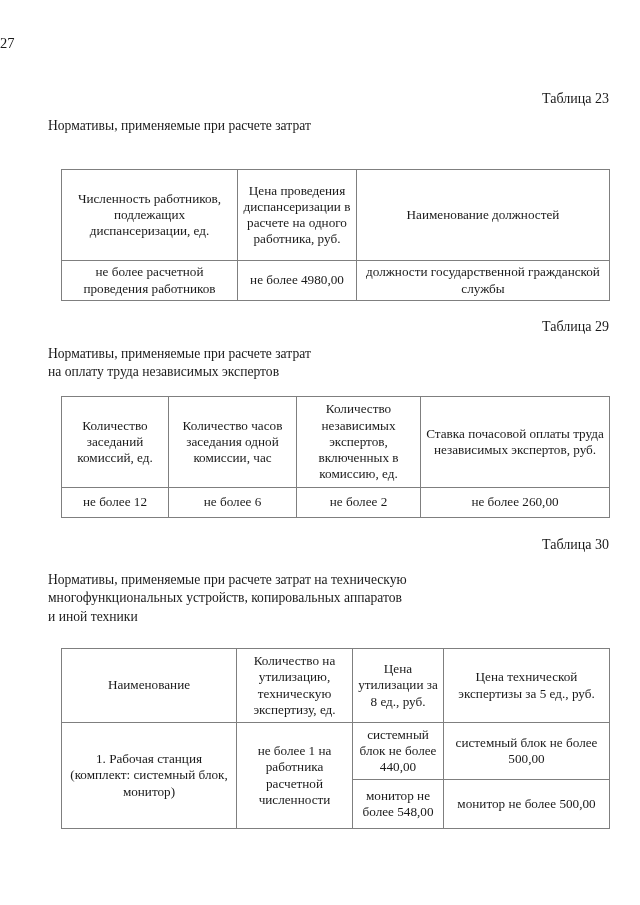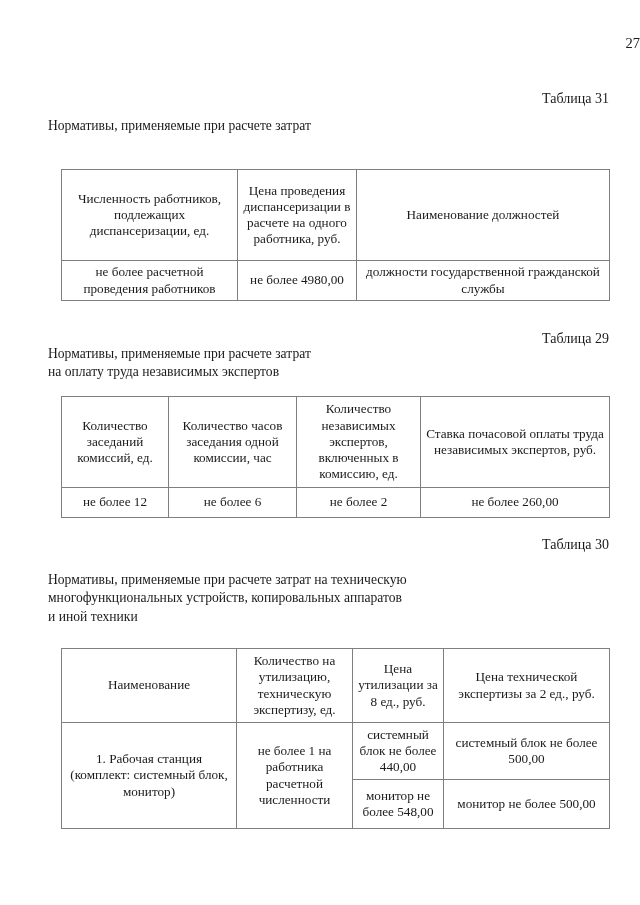--- a/index.html
+++ b/index.html
@@ -21,21 +21,21 @@
     height: 905px;
     overflow: hidden;
   }
 
   
   .page-number {
     position: absolute;
     top: 36px;
     left: 0;
     width: 640px;
-    text-align: right;
+    text-align: left;
     font-size: 14.5px;
     line-height: 1;
   }
 
   
   .table-label {
     position: absolute;
     right: 31px;
     font-size: 14px;
     line-height: 1;
@@ -89,21 +89,21 @@
   #table-utilizaciya td.b2 { height: 42px; }
   #table-utilizaciya td.span { height: 92px; }
 </style>
 </head>
 <body>
 
 <div class="page">
 
   <div class="page-number">27</div>
 
-  <div class="table-label" style="top:92px;">Таблица 31</div>
+  <div class="table-label" style="top:92px;">Таблица 23</div>
 
   <div class="table-title" style="top:117px;">
     <span class="tline">Нормативы, применяемые при расчете затрат</span>
   </div>
 
   <table id="table-dispanserizaciya" class="doc-table">
     <colgroup>
       <col style="width:176px;">
       <col style="width:119px;">
       <col style="width:253px;">
@@ -115,21 +115,21 @@
         <td class="h">Наименование должностей</td>
       </tr>
       <tr>
         <td class="b">не более расчетной проведения работников</td>
         <td class="b">не более 4980,00</td>
         <td class="b">должности государственной гражданской службы</td>
       </tr>
     </tbody>
   </table>
 
-  <div class="table-label" style="top:332px;margin-left:24px;">Таблица 29</div>
+  <div class="table-label" style="top:320px;margin-left:24px;">Таблица 29</div>
 
   <div class="table-title" style="top:345px;">
     <span class="tline">Нормативы, применяемые при расчете затрат</span>
     <span class="tline">на оплату труда независимых экспертов</span>
   </div>
 
   <table id="table-eksperty" class="doc-table">
     <colgroup>
       <col style="width:107px;">
       <col style="width:128px;">
@@ -165,21 +165,21 @@
       <col style="width:175px;">
       <col style="width:116px;">
       <col style="width:91px;">
       <col style="width:166px;">
     </colgroup>
     <tbody>
       <tr>
         <td class="h">Наименование</td>
         <td class="h">Количество на утилизацию, техническую экспертизу, ед.</td>
         <td class="h">Цена утилизации за 8 ед., руб.</td>
-        <td class="h">Цена технической экспертизы за 2 ед., руб.</td>
+        <td class="h">Цена технической экспертизы за 5 ед., руб.</td>
       </tr>
       <tr>
         <td class="span" rowspan="2">1. Рабочая станция (комплект: системный блок, монитор)</td>
         <td class="span" rowspan="2">не более 1 на работника расчетной численности</td>
         <td class="b1 cell-pad-tight">системный блок не более 440,00</td>
         <td class="b1 cell-pad-tight">системный блок не более 500,00</td>
       </tr>
       <tr>
         <td class="b2 cell-pad-tight">монитор не более 548,00</td>
         <td class="b2 cell-pad-tight">монитор не более 500,00</td>

